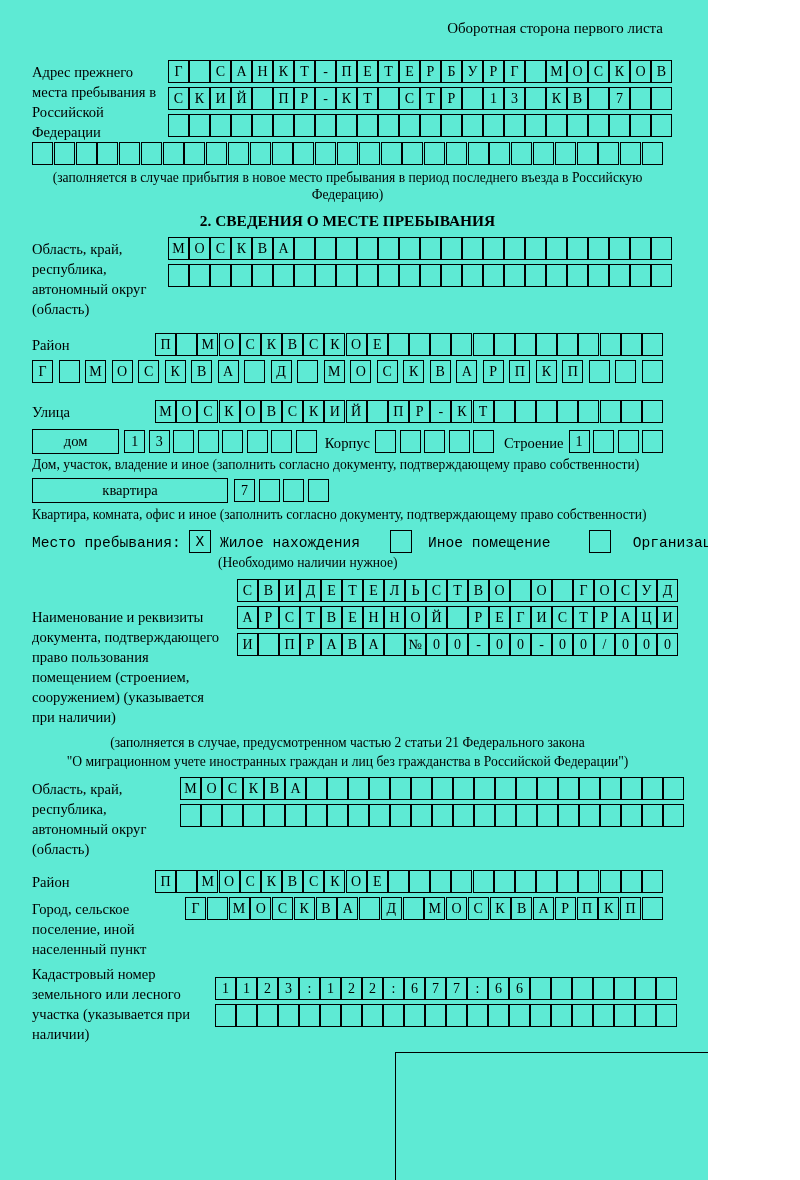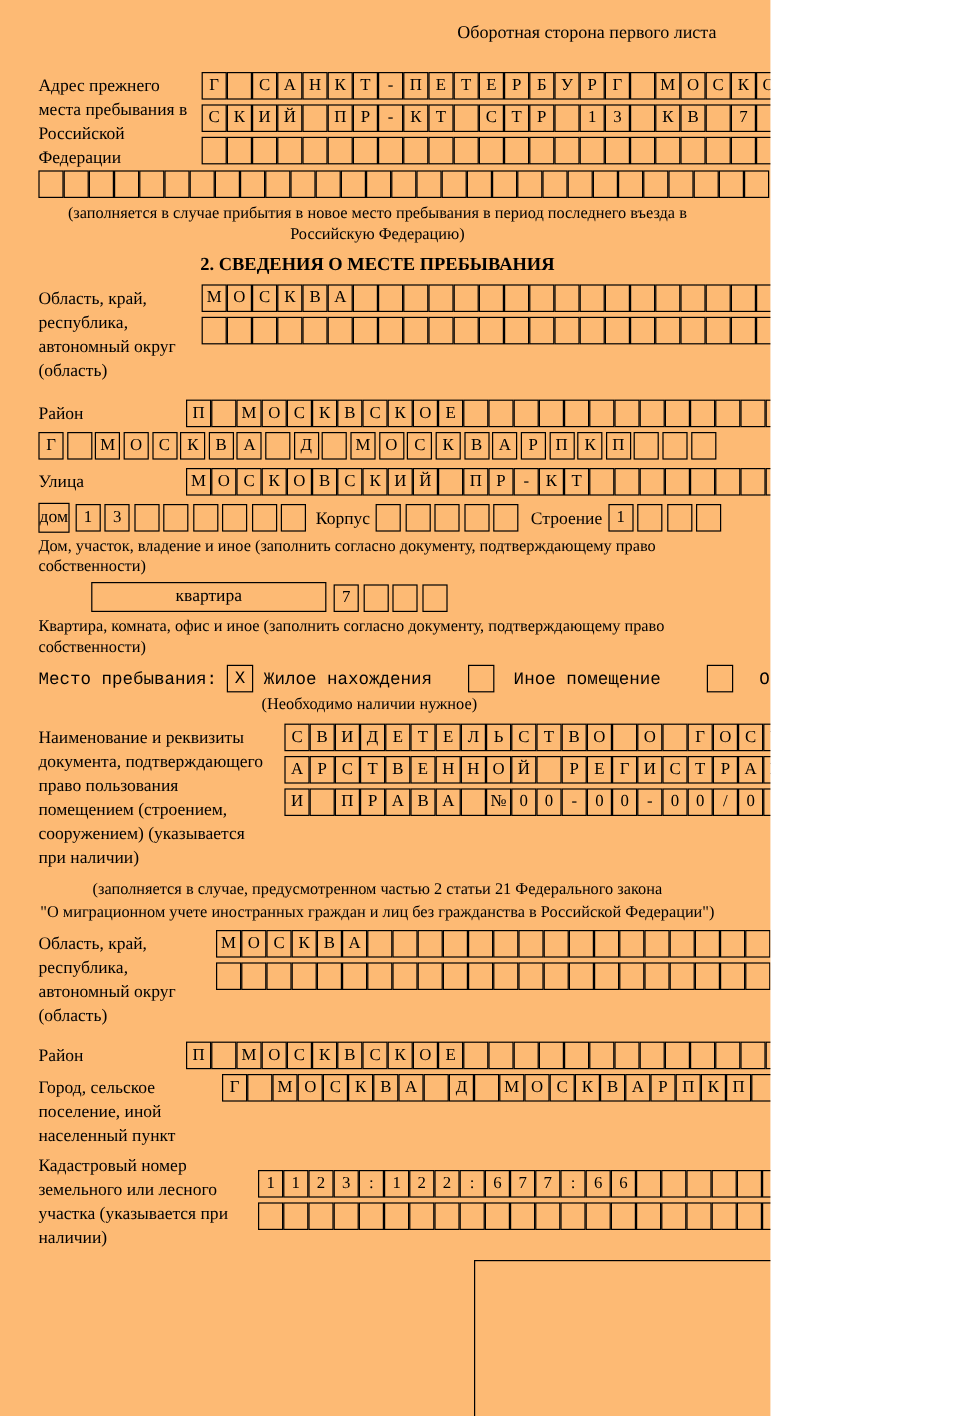--- a/index.html
+++ b/index.html
@@ -1,20 +1,20 @@
 <!DOCTYPE html>
 <html><head>
 <meta charset="utf-8">
 <style>
   * { margin:0; padding:0; box-sizing:border-box; }
   html,body { background:#fff; }
   .page {
     position:relative;
-    width:642px; height:1180px;
-    background:#fdba74; color:#000;
+    width:708px; height:1180px;
+    background:#5eead4; color:#000;
     font-family:"Liberation Serif","DejaVu Serif",serif;
     padding:20px 45px 0 32px;
     overflow:hidden;
   }
   .hdr-right { text-align:right; font-size:15px; padding-right:0px; }
 
   .formline { display:flex; align-items:flex-start; }
   .lbl { font-size:14.6px; line-height:20px; flex:0 0 auto; padding-top:2px; }
   .rows { flex:1 1 auto; display:flex; flex-direction:column; }
 
@@ -281,21 +281,21 @@
           <span class="cell">П</span>
           <span class="cell">К</span>
           <span class="cell">П</span>
           <span class="cell"></span>
           <span class="cell"></span>
           <span class="cell"></span>
         </div>
       </div>
   </div>
 
-  <div class="formline" style="margin-top:3px;">
+  <div class="formline" style="margin-top:13px;">
     <div class="lbl" style="width:123px;">Улица</div>
     <div class="rows">
         <div class="cellrow">
           <span class="cell">М</span>
           <span class="cell">О</span>
           <span class="cell">С</span>
           <span class="cell">К</span>
           <span class="cell">О</span>
           <span class="cell">В</span>
           <span class="cell">С</span>
@@ -343,21 +343,21 @@
     <div class="lbl" style="padding:2px 5px 0 10px;">Строение</div>
     <div class="cellgroup" style="margin:0;">
         <span class="cell">1</span>
         <span class="cell"></span>
         <span class="cell"></span>
         <span class="cell"></span>
       </div>
   </div>
   <div class="caption" style="margin-top:2px;">Дом, участок, владение и иное (заполнить согласно документу, подтверждающему право собственности)</div>
 
-  <div class="formline" style="align-items:flex-end; margin-top:5px;margin-left:44px;">
+  <div class="formline" style="align-items:center; margin-top:5px;">
     <div class="widebox" style="width:196px;">квартира</div>
     <div class="cellgroup" style="margin:0 0 0 6px;">
         <span class="cell">7</span>
         <span class="cell"></span>
         <span class="cell"></span>
         <span class="cell"></span>
       </div>
   </div>
   <div class="caption" style="margin-top:3px;">Квартира, комната, офис и иное (заполнить согласно документу, подтверждающему право собственности)</div>
 
@@ -366,21 +366,21 @@
     <span class="chkbox" style="margin-left:8px;">X</span>
     <div class="lbl" style="margin-left:9px;">Жилое нахождения</div>
     <span class="chkbox" style="margin-left:30px;"></span>
     <div class="lbl" style="margin-left:16px;">Иное помещение</div>
     <span class="chkbox" style="margin-left:38px;"></span>
     <div class="lbl" style="margin-left:22px;">Организация</div>
   </div>
   <div class="caption" style="margin-left:186px; margin-top:1px;">(Необходимо наличии нужное)</div>
 
   <div class="formline" style="margin-top:8px;">
-    <div class="lbl" style="width:205px; padding-right:8px;">Наименование и реквизиты документа, подтверждающего право пользования помещением (строением, сооружением) (указывается при наличии)</div>
+    <div class="lbl" style="width:205px; padding-right:8px;margin-top:26px;">Наименование и реквизиты документа, подтверждающего право пользования помещением (строением, сооружением) (указывается при наличии)</div>
     <div class="rows">
       <div class="cellrow">
           <span class="cell">С</span>
           <span class="cell">В</span>
           <span class="cell">И</span>
           <span class="cell">Д</span>
           <span class="cell">Е</span>
           <span class="cell">Т</span>
           <span class="cell">Е</span>
           <span class="cell">Л</span>

